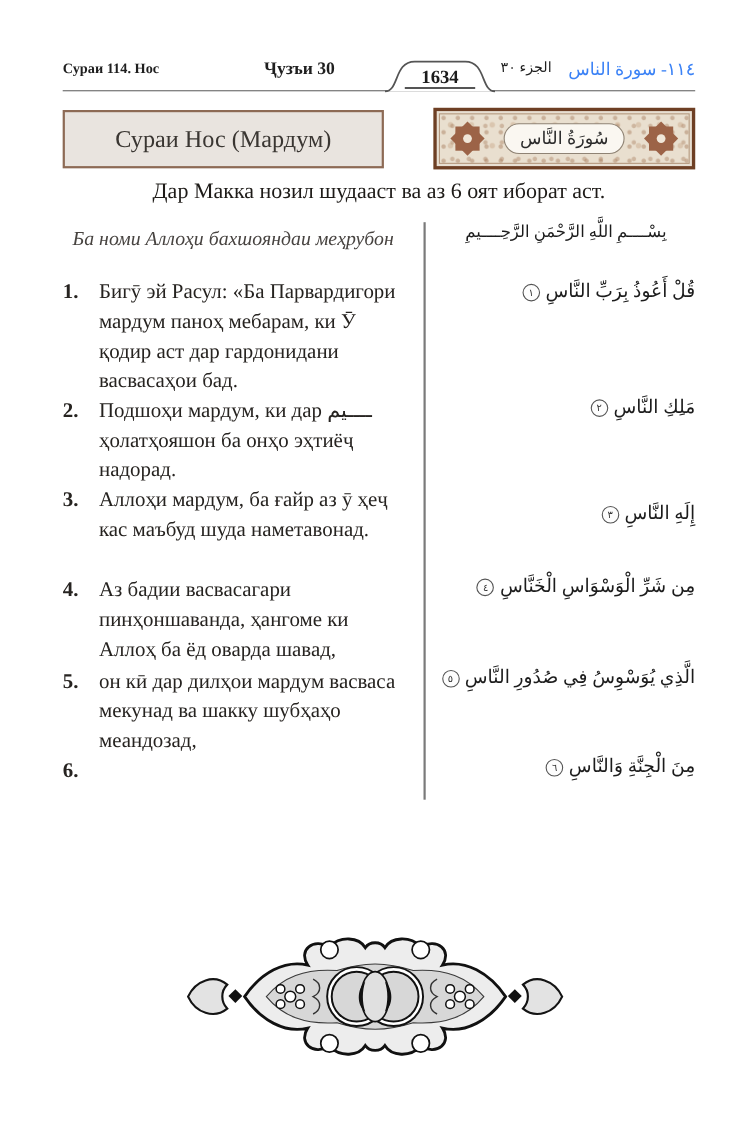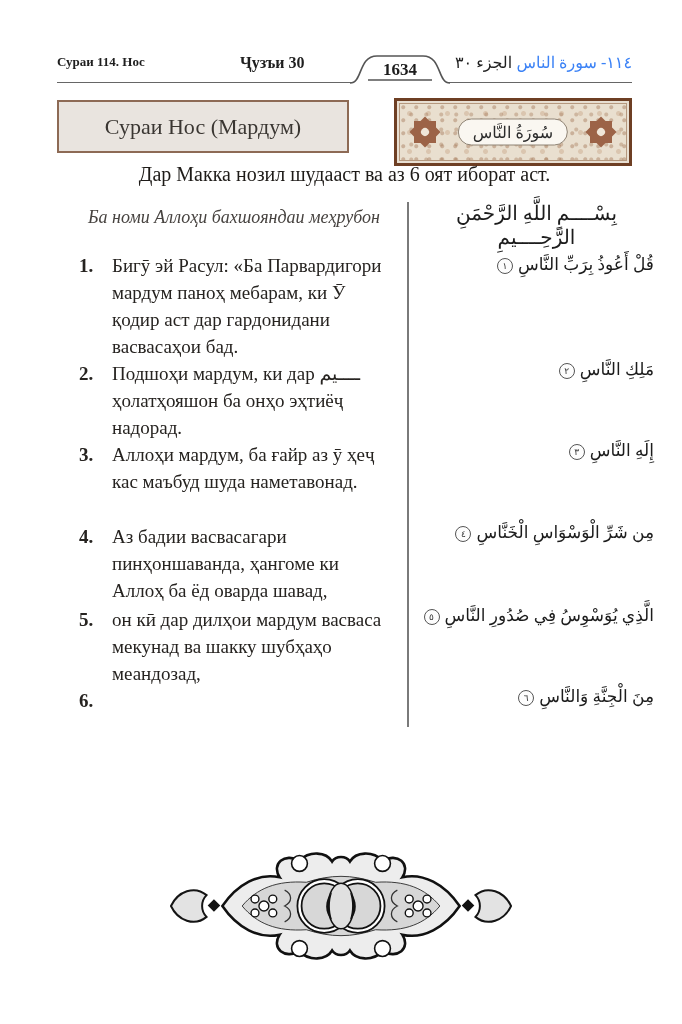--- a/index.html
+++ b/index.html
@@ -4,34 +4,34 @@
 <style>
   * { margin:0; padding:0; box-sizing:border-box; }
   body { background:#888; font-family:"Liberation Serif", serif; }
   .page {
     position:relative; width:682px; height:1024px; margin:0 auto;
     background:#ffffff; color:#2e2a26; overflow:hidden;
   }
   
   .hdr-left   { position:absolute; left:57px;  top:54px; font-size:13px; font-weight:bold; color:#1f1f1f; }
   .hdr-juz    { position:absolute; left:240px; top:54px; width:105px; text-align:left; font-size:16px; font-weight:bold; color:#1f1f1f; }
-  .hdr-juz-ar { position:absolute; left:455px; top:53px; font-size:16px; direction:rtl; color:#1f1f1f; }
+  .hdr-juz-ar { position:absolute; left:455px; top:53px; font-size:13px; direction:rtl; color:#1f1f1f; }
   .hdr-right  { position:absolute; right:50px; top:53px; font-size:16px; direction:rtl; color:#3b82f6; }
   .hdr-rule   { position:absolute; left:57px; right:50px; top:82px; height:0; border-top:1.5px solid #666; }
   .hdr-tab    { position:absolute; left:350px; top:52px; width:100px; height:34px; }
   .hdr-tab text { font-family:"Liberation Serif", serif; }
   
   .title-box {
     position:absolute; left:57px; top:100px; width:292px; height:53px;
     background:#e9e4df; border:2px solid #8d6a55;
     display:flex; align-items:center; justify-content:center;
     font-size:22px; font-weight:normal; color:#3a3632;
   }
   .surah-deco {
-    position:absolute; left:394px; top:98px; width:238px; height:68px;
+    position:absolute; left:394px; top:98px; width:238px; height:56px;
     border:3px solid #6e3f24; background:#e8dfd2; padding:2px;
   }
   .deco-inner {
     position:relative; width:100%; height:100%;
     border:1px solid #b5987e;
     background:
       radial-gradient(circle at 25% 25%, rgba(164,120,88,.45) 1.5px, transparent 2.5px),
       radial-gradient(circle at 75% 70%, rgba(164,120,88,.40) 1.5px, transparent 2.5px),
       radial-gradient(circle at 50% 50%, rgba(190,150,115,.35) 2px, transparent 3px),
       #e9dfcf;
@@ -44,26 +44,26 @@
   .star-right { right:14px; }
   .cartouche {
     position:absolute; left:50%; top:50%; transform:translate(-50%,-50%);
     background:#faf7f1; border:1.5px solid #8f8374; border-radius:15px;
     padding:3px 14px; font-size:16px; direction:rtl; color:#2b2b2b; white-space:nowrap;
   }
   
   .subtitle { position:absolute; left:57px; top:163px; width:575px; text-align:center;
               font-size:20px; font-weight:normal; color:#1e1b18; }
   
-  .cols { position:absolute; left:57px; top:197px; width:575px; height:565px;margin-left:22px; }
+  .cols { position:absolute; left:57px; top:197px; width:575px; height:565px; }
   .divider { position:absolute; left:328px; top:5px; width:1.5px; height:525px; background:#7a7a7a; }
   .basmala-t { position:absolute; left:5px; top:8px; width:300px; text-align:center;
                font-style:italic; font-size:18px; line-height:25px; color:#474340; }
   .basmala-a { position:absolute; right:0; top:4px; width:235px; text-align:center;
-               direction:rtl; font-size:20px; color:#1c1c1c; }
+               direction:rtl; font-size:15px; color:#1c1c1c; }
   .verse { position:absolute; left:0; width:318px; display:flex; gap:7px;
            font-size:19px; line-height:27px; color:#262320; }
   .vnum  { width:26px; flex:0 0 26px; font-weight:bold; text-align:left; }
   .vtext { width:282px; }
   .ar { position:absolute; right:0; width:237px; direction:rtl; text-align:right;
         font-size:17px; line-height:24px; color:#1c1c1c; white-space:nowrap; }
   .marker { display:inline-block; width:16px; height:16px; border:1px solid #555; border-radius:50%;
             font-size:9px; line-height:14px; text-align:center; vertical-align:middle;
             margin:0 5px; color:#333; background:#fdfdfd; }
   
@@ -127,21 +127,21 @@
     <div class="verse" style="top:490px">
       <span class="vnum">6.</span>
     </div>
 
     <div class="ar" style="top:56px">
       <span>قُلْ أَعُوذُ بِرَبِّ النَّاسِ</span><span class="marker">١</span>
     </div>
     <div class="ar" style="top:161px">
       <span>مَلِكِ النَّاسِ</span><span class="marker">٢</span>
     </div>
-    <div class="ar" style="top:242px">
+    <div class="ar" style="top:258px">
       <span>إِلَهِ النَّاسِ</span><span class="marker">٣</span>
     </div>
     <div class="ar" style="top:324px">
       <span>مِن شَرِّ الْوَسْوَاسِ الْخَنَّاسِ</span><span class="marker">٤</span>
     </div>
     <div class="ar" style="top:407px">
       <span>الَّذِي يُوَسْوِسُ فِي صُدُورِ النَّاسِ</span><span class="marker">٥</span>
     </div>
     <div class="ar" style="top:488px">
       <span>مِنَ الْجِنَّةِ وَالنَّاسِ</span><span class="marker">٦</span>

